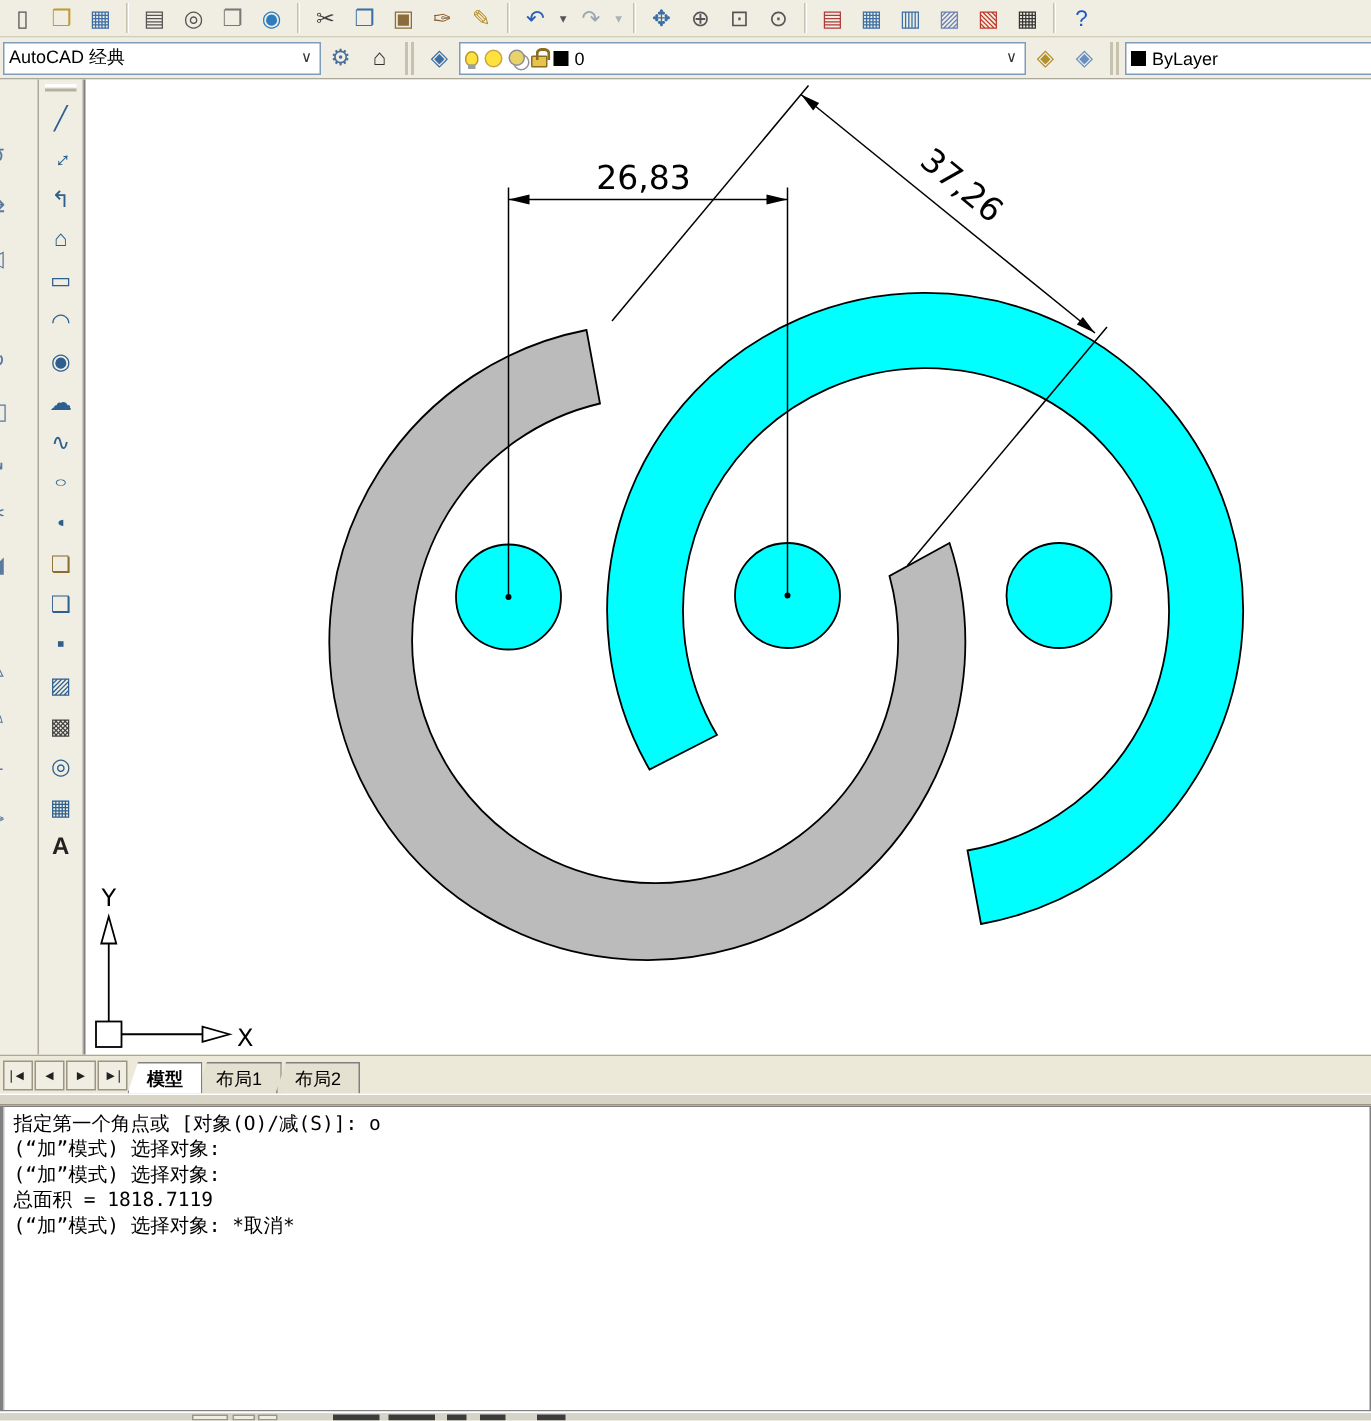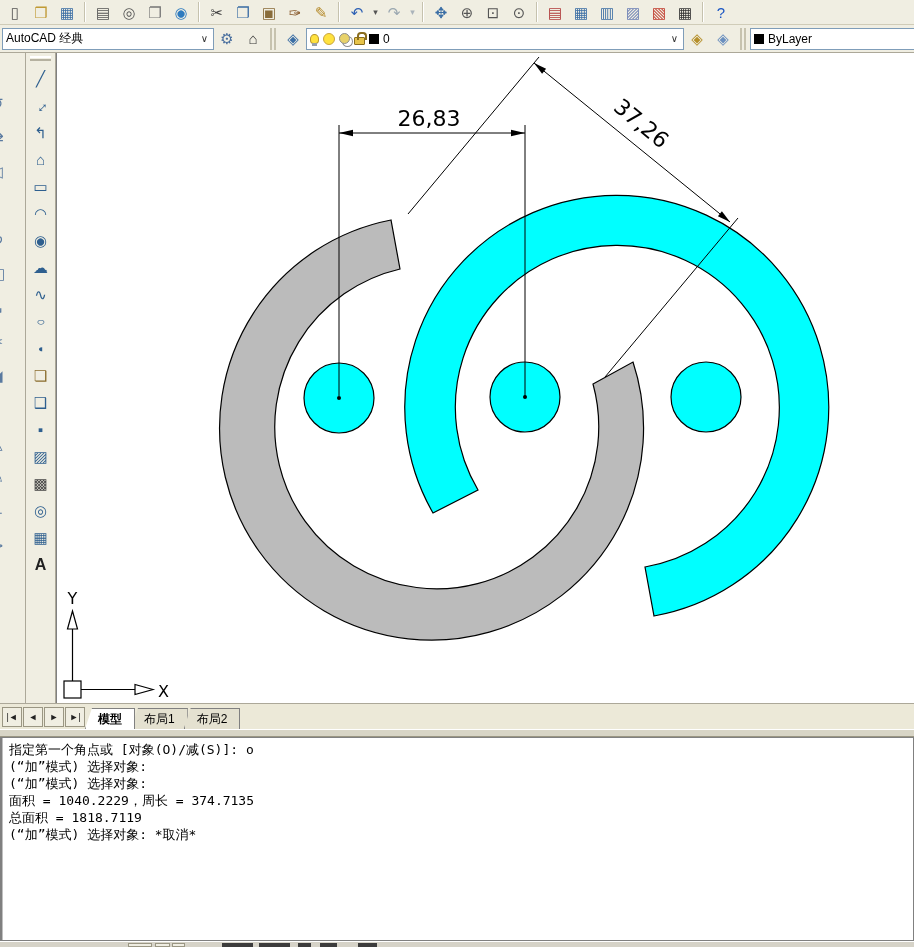--- a/index.html
+++ b/index.html
@@ -279,21 +279,20 @@
   </div>
 
   <div id="splitter"></div>
 
   <div id="command">
     <div id="cmd-history">
 
     <div class="cmdline">指定第一个角点或 [对象(O)/减(S)]: o</div>
         <div class="cmdline">(“加”模式) 选择对象:</div>
         <div class="cmdline">(“加”模式) 选择对象:</div>
-        <div class="cmdline">面积 = 1040.2229，周长 = 374.7135</div>
         <div class="cmdline">总面积 = 1818.7119</div>
         <div class="cmdline">(“加”模式) 选择对象: *取消*</div>
       </div>
   </div>
 
   <div id="statusbar">
 
   <div class="strect lite" style="left: 128px; width: 24px;"></div>
       <div class="strect lite" style="left: 155px; width: 15px;"></div>
       <div class="strect lite" style="left: 172px; width: 13px;"></div>

